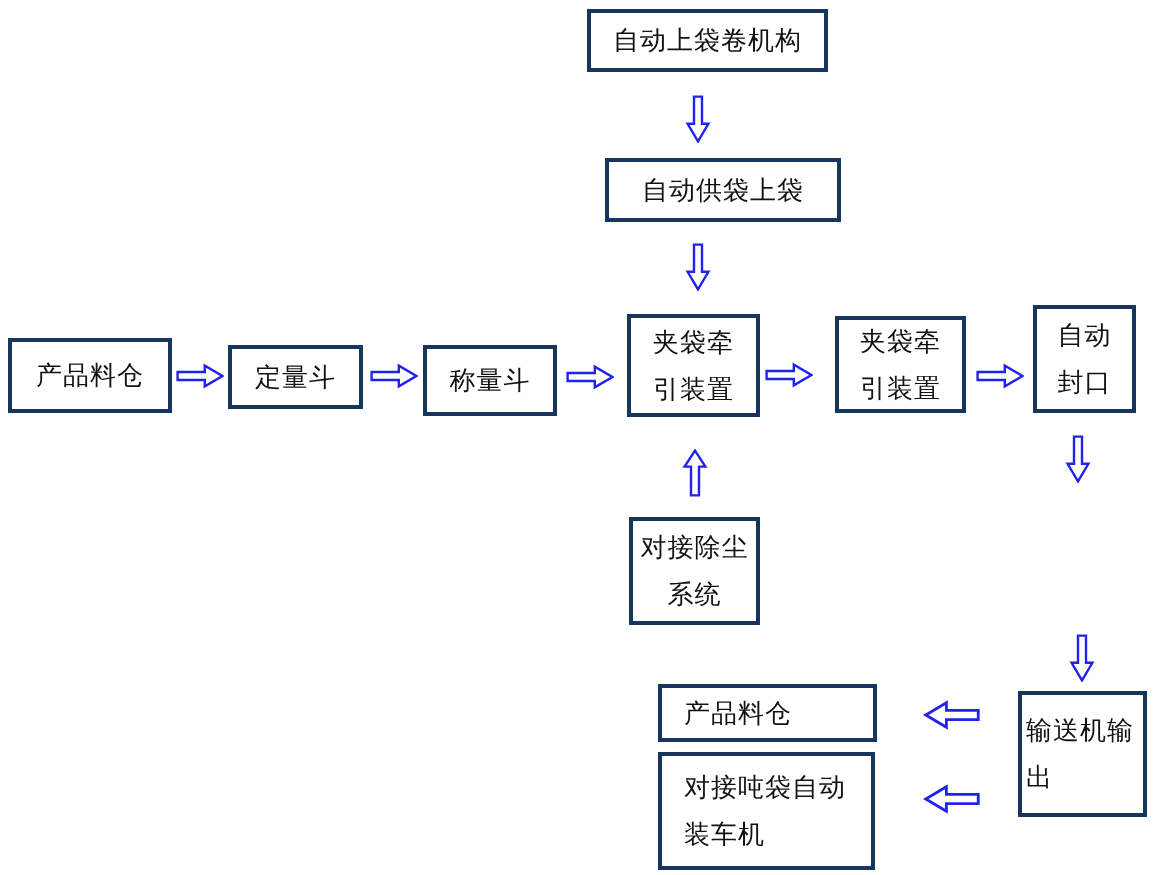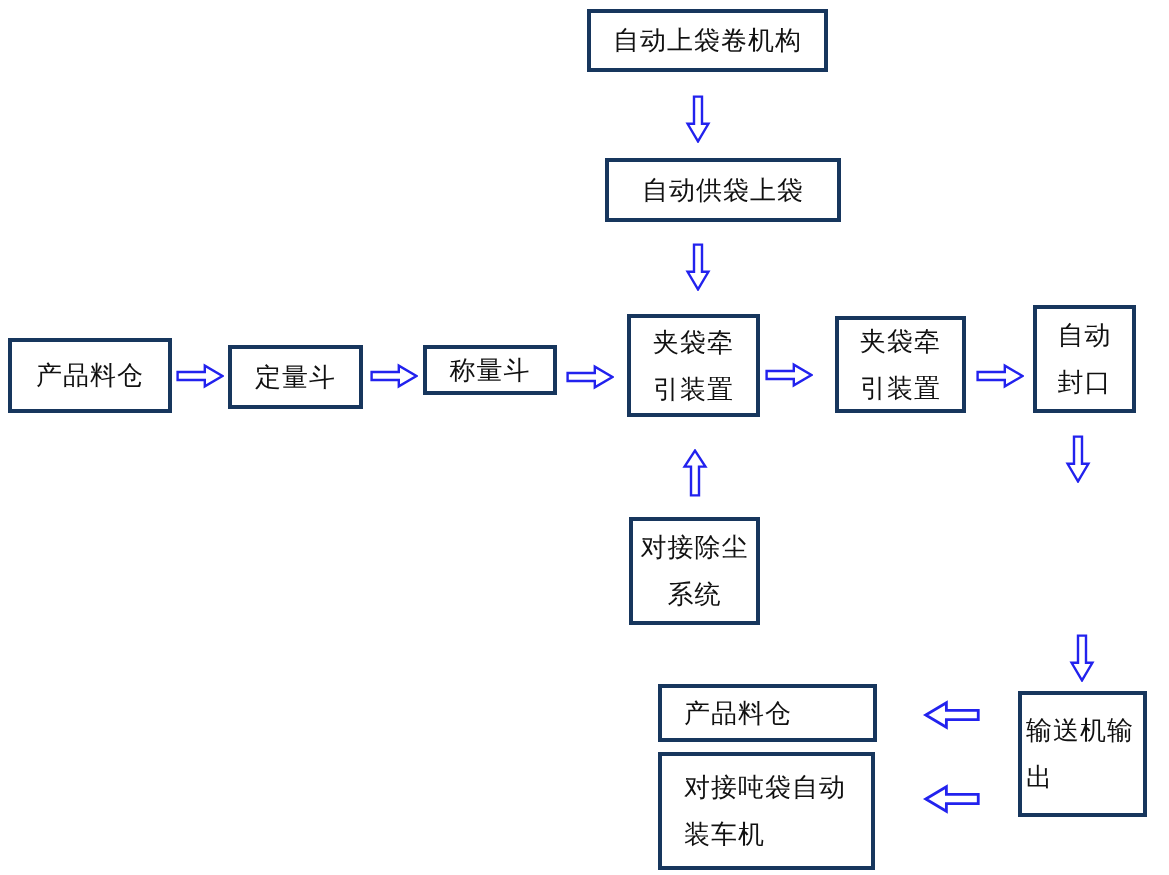--- a/index.html
+++ b/index.html
@@ -31,21 +31,21 @@
     letter-spacing:1px;
   }
   .node .lbl{display:block;}
   .node.left-align{justify-content:flex-start;text-align:left;}
 
   
   .box-roll   {left:587px; top:9px;   width:241px; height:63px;}
   .box-supply {left:605px; top:158px; width:236px; height:64px;}
   .box-silo   {left:8px;   top:338px; width:164px; height:75px;}
   .box-dosing {left:228px; top:345px; width:135px; height:64px;}
-  .box-weigh  {left:423px; top:345px; width:134px; height:50px;}
+  .box-weigh  {left:423px; top:345px; width:134px; height:71px;}
   .box-fill   {left:627px; top:314px; width:133px; height:103px; padding:0 14px;}
   .box-clamp  {left:835px; top:316px; width:131px; height:97px;  padding:0 14px;}
   .box-seal   {left:1033px;top:305px; width:103px; height:108px; padding:0 12px;}
   .box-dust   {left:629px; top:517px; width:131px; height:108px; padding:0 0;}
   .box-lift   {left:1022px;top:503px; width:132px; height:99px;  padding:0 14px;}
   .box-convey {left:1018px;top:691px; width:129px; height:126px; padding-left:4px; padding-right:8px;}
   .box-fork   {left:658px; top:684px; width:219px; height:58px;  padding-left:22px; padding-right:8px;}
   .box-loader {left:658px; top:752px; width:217px; height:118px;  padding-left:22px; padding-right:8px;}
 
   

